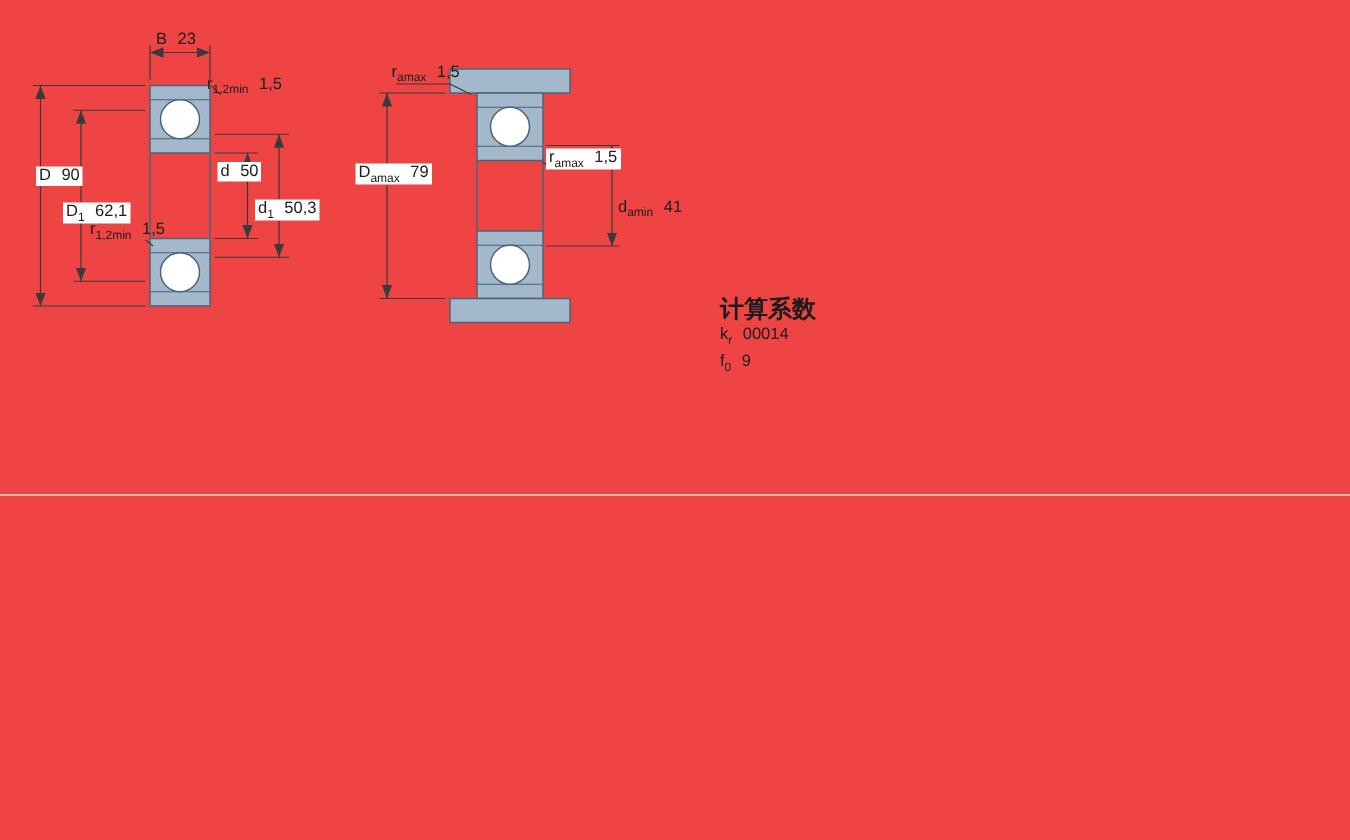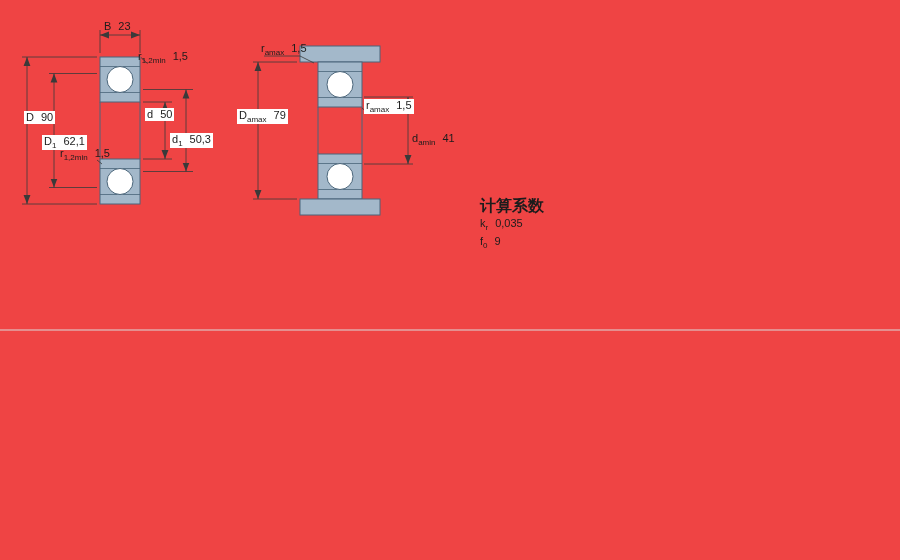--- a/index.html
+++ b/index.html
@@ -142,20 +142,20 @@
     <span>r</span><sub>amax</sub><span class="v">1,5</span>
   </div>
 
   <div class="lbl" style="left:412px; top:132px;">
     <span>d</span><sub>amin</sub><span class="v">41</span>
   </div>
 
   <div class="calc-title" style="left:480px; top:196px;">计算系数</div>
 
   <div class="calc-row" style="left:480px; top:217px;">
-    <span>k</span><sub>r</sub><span class="v">0,035</span>
+    <span>k</span><sub>r</sub><span class="v">00014</span>
   </div>
 
   <div class="calc-row" style="left:480px; top:235px;">
     <span>f</span><sub>0</sub><span class="v">9</span>
   </div>
 
 </div>
 
 </body></html>

